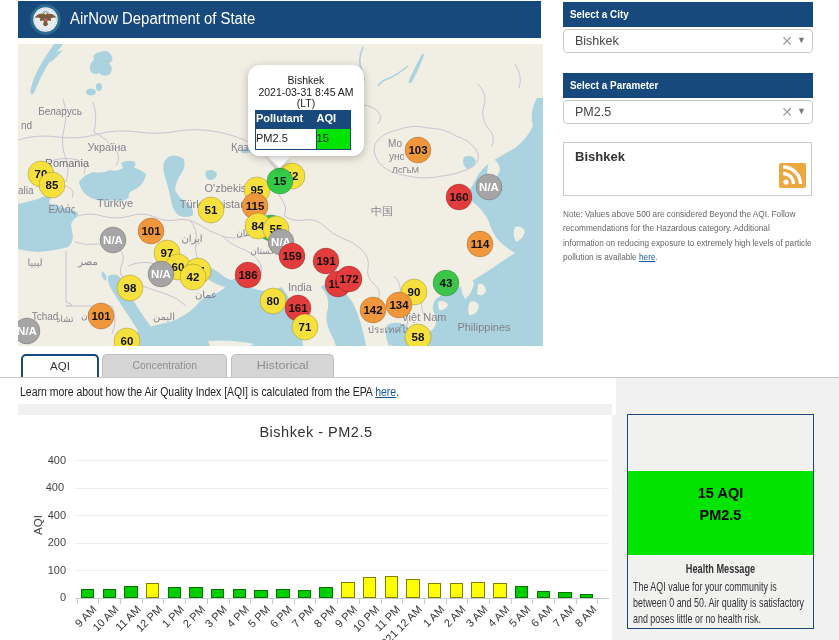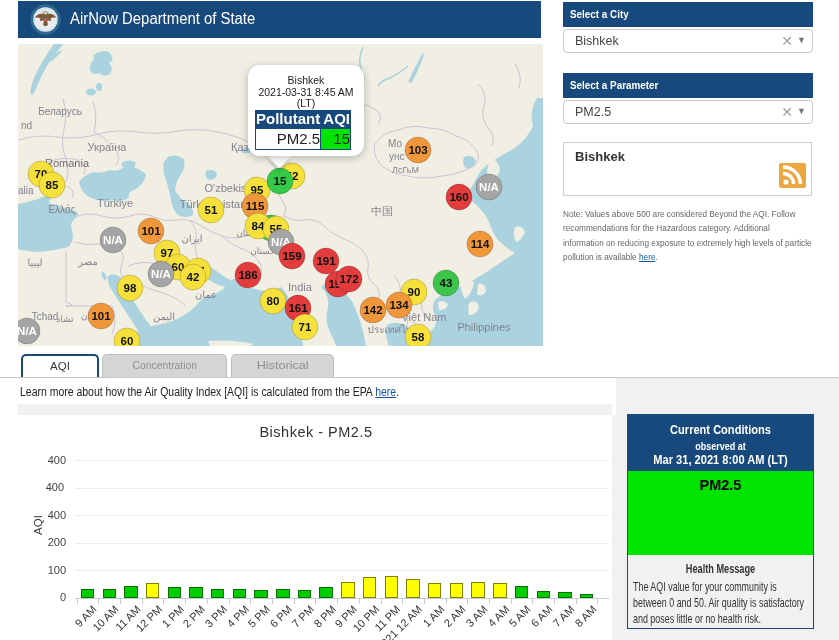--- a/index.html
+++ b/index.html
@@ -51,21 +51,21 @@
 #phdr div{white-space:nowrap;}
 #pgreen{left:0;top:56px;width:100%;height:84px;background:#00e400;text-align:center;color:#000;font-weight:bold;font-size:14.5px;}
 #phealth{left:0;top:147px;width:100%;text-align:center;transform:scaleX(0.74);}
 #pbody{left:5px;top:165px;width:240px;font-size:12.4px;color:#333;line-height:15.8px;text-align:left;transform:scaleX(0.72);transform-origin:0 0;}
 
 #popup{left:248px;top:65px;width:116px;height:91px;background:#fff;border-radius:12px;
   box-shadow:0 2px 8px rgba(0,0,0,0.25);text-align:center;font-size:10.5px;line-height:11.6px;color:#222;}
 #ptail{left:272px;top:150px;width:15px;height:15px;background:#fff;transform:rotate(45deg);
   box-shadow:3px 3px 4px rgba(0,0,0,0.12);}
 #ptbl{left:7px;top:44.5px;width:96px;border-collapse:collapse;position:absolute;}
-#ptbl td{border:1.5px solid #17497c;font-size:15px;padding:0;text-align:right;}
+#ptbl td{border:1.5px solid #17497c;font-size:11px;padding:0;text-align:left;}
 </style>
 </head>
 <body>
 <div class="abs" id="hdr"></div>
 <div class="abs" id="hdrtxt">AirNow Department of State</div>
 
 <svg class="abs" style="left:30px;top:4px" width="31" height="31" viewBox="0 0 31 31">
  <circle cx="15.5" cy="15.5" r="15.2" fill="#2c6a8f"></circle>
  <circle cx="15.5" cy="15.5" r="12.2" fill="#eef1f3"></circle>
  <circle cx="15.5" cy="15.5" r="10.8" fill="none" stroke="#8fa8bc" stroke-width="0.7" stroke-dasharray="1 1.3"></circle>
@@ -329,26 +329,22 @@
 
 <div class="abs" id="grayA"></div>
 <div class="abs" id="grayB"></div>
 <div class="abs" id="grayC"></div>
 <div class="abs" id="chartbox"></div>
 <div class="abs" id="ctitle">Bishkek - PM2.5</div>
 <div class="abs" id="aqilab">AQI</div>
 <div id="chartstuff"></div>
 
 <div class="abs" id="panel">
- <div class="abs" id="phdr">
-   <div style="font-size:13.4px;font-weight:bold;margin-top:7px;transform:scaleX(0.826)">Current Conditions</div>
-   <div style="font-size:11.7px;font-weight:bold;margin-top:2px;transform:scaleX(0.771)">observed at</div>
-   <div style="font-size:13.4px;font-weight:bold;margin-top:0px;transform:scaleX(0.829)">Mar 31, 2021 8:00 AM (LT)</div>
- </div>
  <div class="abs" id="pgreen">
+   <div style="padding-top:14px">15 AQI</div>
    <div style="margin-top:6px">PM2.5</div>
  </div>
  <div class="abs" id="phealth" style="font-size:12.4px;font-weight:bold;color:#333">Health Message</div>
  <div class="abs" id="pbody">The AQI value for your community is<br>between 0 and 50. Air quality is satisfactory<br>and poses little or no health risk.</div>
 </div>
 <div class="abs gl" style="top:460px"></div>
 <div class="abs gl" style="top:487.5px"></div>
 <div class="abs gl" style="top:515px"></div>
 <div class="abs gl" style="top:542.5px"></div>
 <div class="abs gl" style="top:570px"></div>

